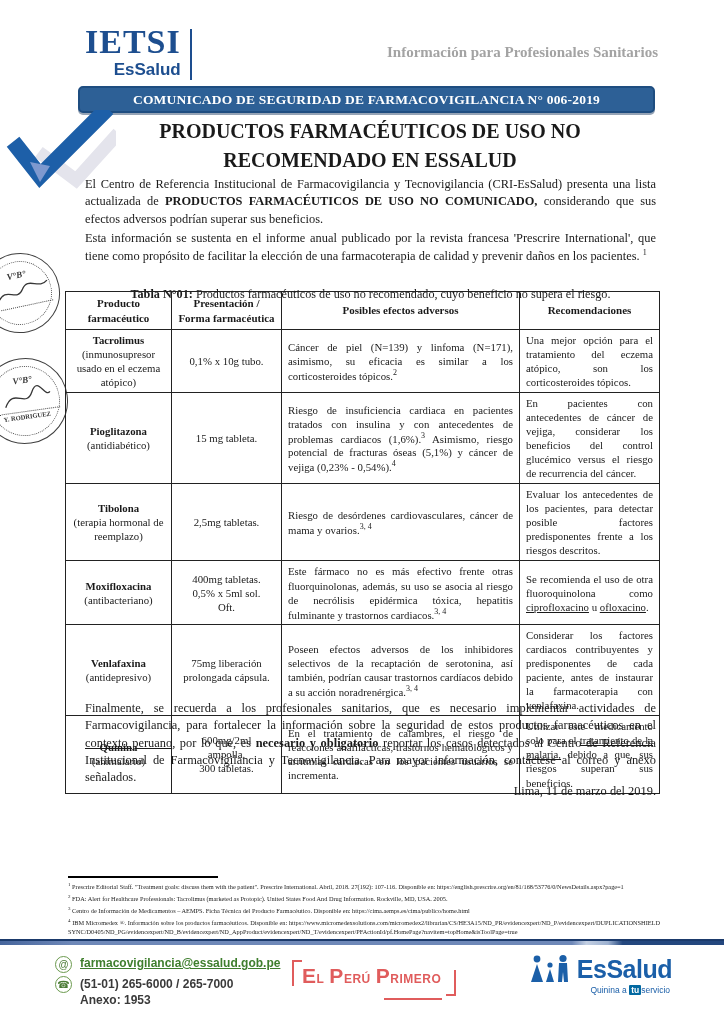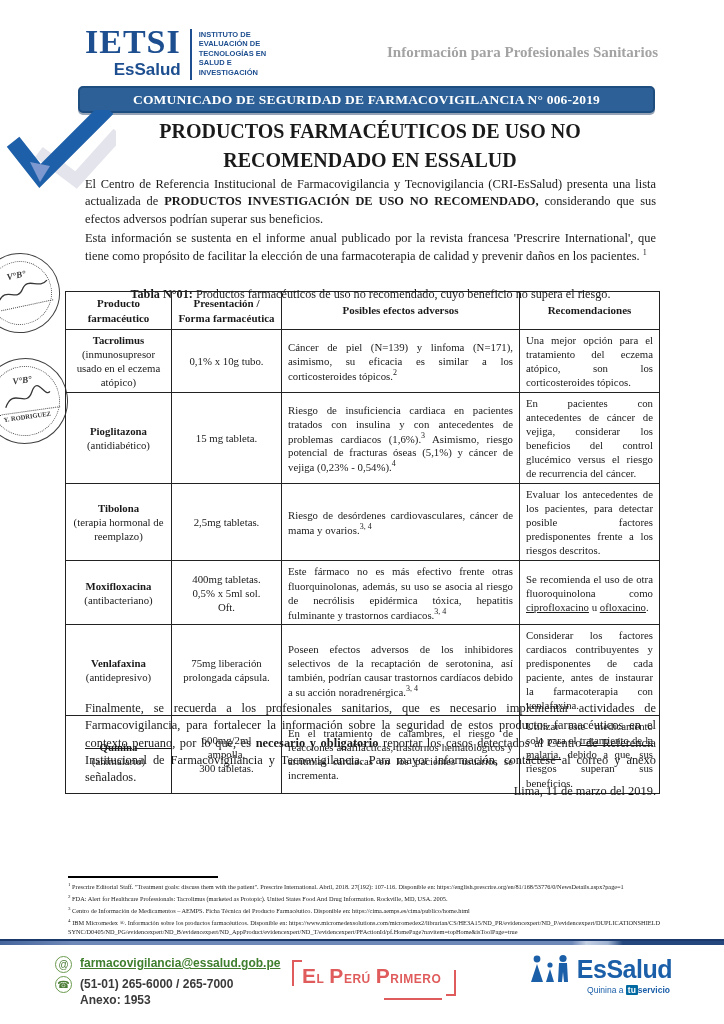--- a/index.html
+++ b/index.html
@@ -79,46 +79,45 @@
   .motto-word { display:inline-block; text-transform:uppercase; font-size:12px; letter-spacing:.5px; margin-right:5px; }
   .motto-word::first-letter { font-size:21px; }
   .motto .br-l { position:absolute; left:0; top:0; width:10px; height:26px; border-left:2px solid #e05c5c; border-top:2px solid #e05c5c; }
   .motto .br-r { position:absolute; right:0; bottom:-4px; width:10px; height:26px; border-right:2px solid #e05c5c; border-bottom:2px solid #e05c5c; }
   .motto .under { position:absolute; right:14px; bottom:-8px; width:58px; border-top:2px solid #e05c5c; }
   .essalud { position:absolute; right:52px; top:2px; text-align:right; }
   .essalud-top { display:flex; align-items:center; }
   .essalud-word { font-size:25px; font-weight:bold; color:#1b5fa8; letter-spacing:-.5px; margin-left:4px; }
   .tagline { font-size:8.5px; color:#1b5fa8; margin-top:1px; margin-right:2px; }
   .tagline .tu { background:#0369a1; color:#fff; font-weight:bold; padding:0 2px; border-radius:1px; }
-  .tagline .srv { font-weight:bold; }
+  .tagline .srv { font-weight:normal; }
 </style>
 </head>
 <body>
 
 <div class="page">
 
   <div class="logo-block">
     <div class="logo-names">
       <div class="logo-acronym">IETSI</div>
       <div class="logo-brand">EsSalud</div>
     </div>
     <div class="logo-divider"></div>
-    <div class="logo-subtitle">INSTITUTO DE EVALUACIÓN DE TECNOLOGÍAS EN SALUD E INVESTIGACIÓN</div>
   </div>
   <div class="audience">Información para Profesionales Sanitarios</div>
   <div class="banner">COMUNICADO DE SEGURIDAD DE FARMACOVIGILANCIA N° 006-2019</div>
 
   <svg class="checkmark" viewBox="0 0 110 80">
     <polyline points="38,46 70,70 108,28" fill="none" stroke="#e4e4ec" stroke-width="13" stroke-linecap="square"></polyline>
     <polyline points="12,38 34,66 96,4" fill="none" stroke="#1d5fa8" stroke-width="16" stroke-linecap="square"></polyline>
     <polygon points="24,52 44,56 34,72" fill="#8fa3d6" opacity="0.85"></polygon>
   </svg>
 
   <div class="doc-title">PRODUCTOS FARMACÉUTICOS DE USO NO RECOMENDADO EN ESSALUD</div>
-  <p class="para p1"><span>El Centro de Referencia Institucional de Farmacovigilancia y Tecnovigilancia (CRI-EsSalud) presenta una lista actualizada de </span><span class="seg-b">PRODUCTOS INVESTIGACIÓN DE USO NO RECOMENDADO,</span><span> considerando que sus efectos adversos podrían superar sus beneficios.</span></p>
+  <p class="para p1"><span>El Centro de Referencia Institucional de Farmacovigilancia y Tecnovigilancia (CRI-EsSalud) presenta una lista actualizada de </span><span class="seg-b">PRODUCTOS FARMACÉUTICOS DE USO NO COMUNICADO,</span><span> considerando que sus efectos adversos podrían superar sus beneficios.</span></p>
   <p class="para p2"><span>Esta información se sustenta en el informe anual publicado por la revista francesa 'Prescrire International', que tiene como propósito de facilitar la elección de una farmacoterapia de calidad y prevenir daños en los pacientes. </span><sup>1</sup></p>
 
   <div class="stamp stamp1">
     <div class="ring"></div>
     <div class="vb">V°B°</div>
     <svg class="sig" viewBox="0 0 60 26">
       <path d="M4,18 C14,2 22,22 30,10 S46,14 56,6" fill="none" stroke="#222" stroke-width="1.3"></path>
     </svg>
     <div class="dots"></div>
   </div>

